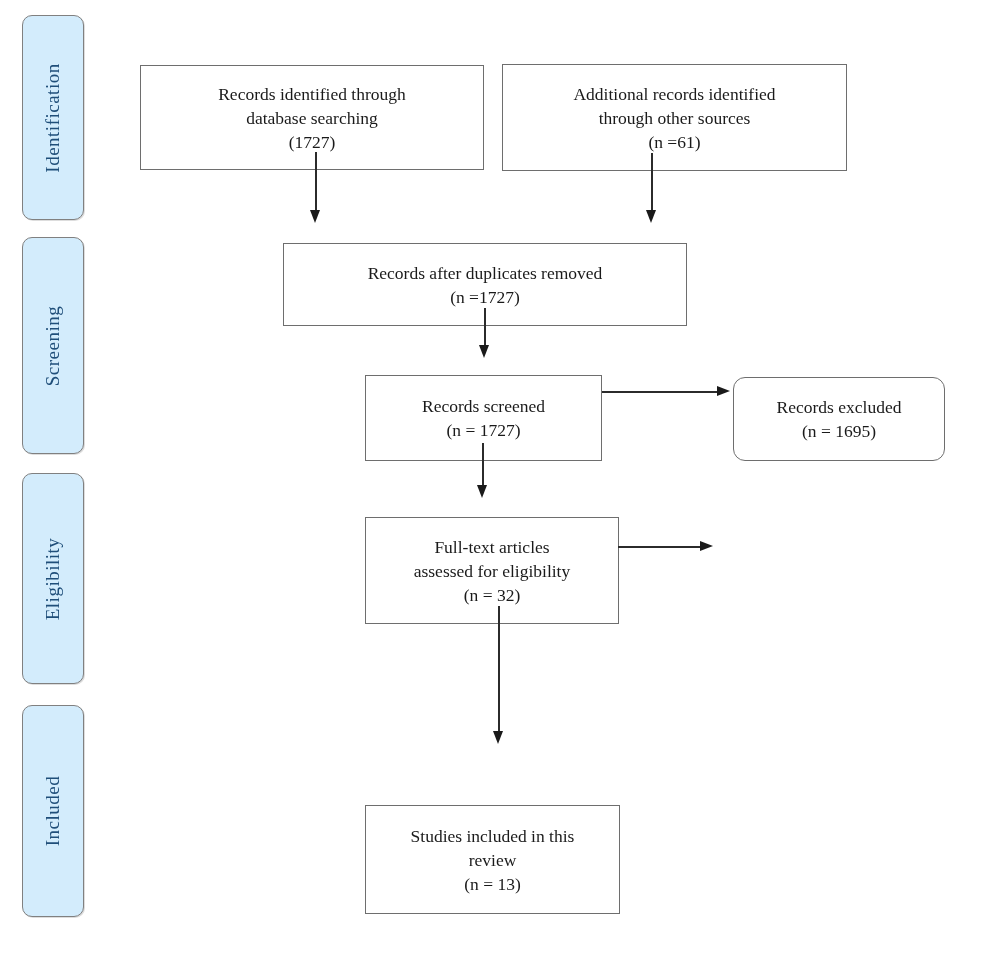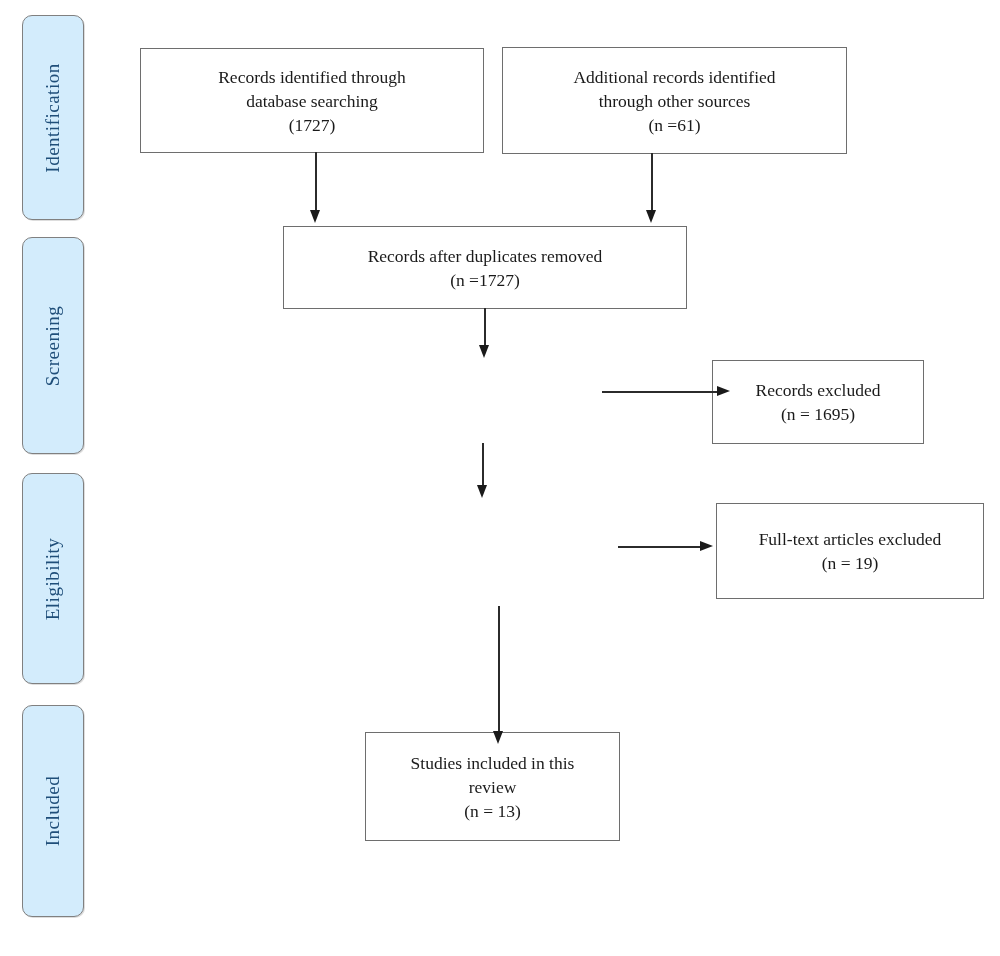--- a/index.html
+++ b/index.html
@@ -36,20 +36,21 @@
   }
   
   .fbox {
     position: absolute;
     background: #ffffff;
     border: 1px solid #6e6e6e;
     display: flex;
     align-items: center;
     justify-content: center;
     text-align: center;
+    margin-top: 17px;
   }
   .fbox-text {
     white-space: pre-line;
     color: #1a1a1a;
     font-size: 17.5px;
     line-height: 24px;
   }
   
   .vline {
     position: absolute;
@@ -106,33 +107,38 @@
     <span class="fbox-text">Additional records identified
 through other sources
 (n =61)</span>
   </div>
 
   <div class="fbox" style="left:283px; top:226px; width:402px; height:81px;text-align:center;">
     <span class="fbox-text">Records after duplicates removed
 (n =1727)</span>
   </div>
 
+  <div class="fbox" style="left:365px; top:358px; width:235px; height:84px;">
+    <span class="fbox-text">Records screened
+(n = 1727)</span>
+  </div>
 
-  <div class="fbox" style="left:712px; top:360px; width:210px; height:82px;">
+  <div class="fbox" style="left:733px; top:360px; width:210px; height:82px;border-radius:12px;">
     <span class="fbox-text">Records excluded
 (n = 1695)</span>
   </div>
 
-
-  <div class="fbox" style="left:716px; top:503px; width:266px; height:94px;">
-    <span class="fbox-text">Full-text articles excluded
-(n = 19)</span>
+  <div class="fbox" style="left:365px; top:500px; width:252px; height:105px;">
+    <span class="fbox-text">Full-text articles
+assessed for eligibility
+(n = 32)</span>
   </div>
 
-  <div class="fbox" style="left:365px; top:732px; width:253px; height:107px;">
+
+  <div class="fbox" style="left:365px; top:788px; width:253px; height:107px;">
     <span class="fbox-text">Studies included in this
 review
 (n = 13)</span>
   </div>
 
   <div>
     <div class="vline" style="left:315px; top:152px; height:60px;"></div>
     <div class="head-down" style="left:310px; top:210px;"></div>
   </div>
 

